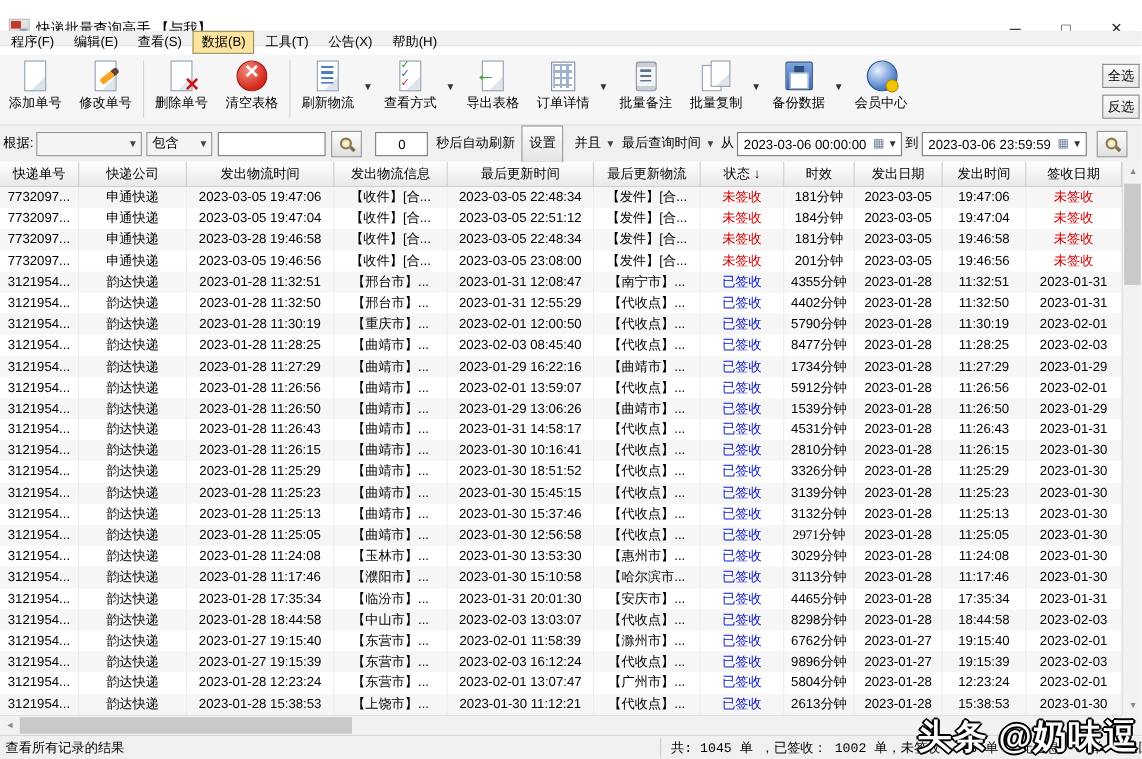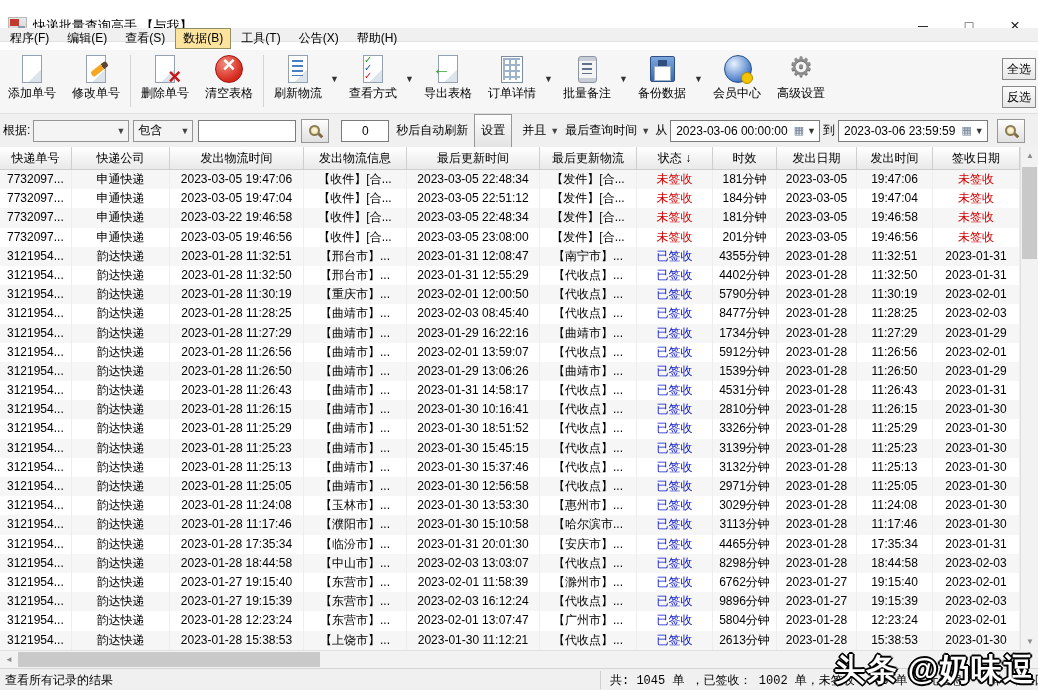--- a/index.html
+++ b/index.html
@@ -160,33 +160,33 @@
       </div>
       <div class="tbtn">
         <div class="ic ic-detail"></div>
         <span class="lbl">订单详情</span>
       </div>
       <div class="tdrop">▼</div>
       <div class="tbtn">
         <div class="ic ic-note"></div>
         <span class="lbl">批量备注</span>
       </div>
+      <div class="tbtn">
+        <div class="ic ic-copy"></div>
+        <span class="lbl">批量复制</span>
+      </div>
       <div class="tdrop">▼</div>
       <div class="tbtn">
         <div class="ic ic-floppy"></div>
         <span class="lbl">备份数据</span>
       </div>
       <div class="tdrop">▼</div>
       <div class="tbtn">
         <div class="ic ic-member"></div>
         <span class="lbl">会员中心</span>
-      </div>
-      <div class="tbtn">
-        <div class="ic ic-gear"></div>
-        <span class="lbl">高级设置</span>
       </div>
     </div>
 
   <div class="filterbar">
     <span class="flabel">根据:</span>
     <div class="combo" style="width:96px;">
       <span class="cval"></span>
         <span class="carr">▼</span>
     </div>
     <div class="combo" style="width:60px;margin-left:4px;">
@@ -261,21 +261,21 @@
         <div class="td" style="width: 97px;">【发件】[合...</div>
         <div class="td unsigned" style="width: 76px;">未签收</div>
         <div class="td" style="width: 64px;">184分钟</div>
         <div class="td" style="width: 80px;">2023-03-05</div>
         <div class="td" style="width: 76px; text-align: center;">19:47:04</div>
         <div class="td unsigned" style="width: 87px;">未签收</div>
       </div>
       <div class="tr odd">
         <div class="td left" style="width: 72px;">7732097...</div>
         <div class="td" style="width: 98px;">申通快递</div>
-        <div class="td" style="width: 134px;">2023-03-22 19:46:58</div>
+        <div class="td" style="width: 134px;">2023-03-28 19:46:58</div>
         <div class="td" style="width: 103px;">【收件】[合...</div>
         <div class="td" style="width: 133px;">2023-03-05 22:48:34</div>
         <div class="td" style="width: 97px;">【发件】[合...</div>
         <div class="td unsigned" style="width: 76px;">未签收</div>
         <div class="td" style="width: 64px;">181分钟</div>
         <div class="td" style="width: 80px;">2023-03-05</div>
         <div class="td" style="width: 76px;">19:46:58</div>
         <div class="td unsigned" style="width: 87px;">未签收</div>
       </div>
       <div class="tr">
@@ -448,21 +448,21 @@
         <div class="td" style="width: 87px;">2023-01-30</div>
       </div>
       <div class="tr odd">
         <div class="td left" style="width: 72px;">3121954...</div>
         <div class="td" style="width: 98px;">韵达快递</div>
         <div class="td" style="width: 134px;">2023-01-28 11:25:05</div>
         <div class="td" style="width: 103px;">【曲靖市】...</div>
         <div class="td" style="width: 133px;">2023-01-30 12:56:58</div>
         <div class="td" style="width: 97px;">【代收点】...</div>
         <div class="td signed" style="width: 76px;">已签收</div>
-        <div class="td" style="width: 64px;">2971分钟</div>
+        <div class="td" style="width: 64px; font-family: Liberation Serif, serif;">2971分钟</div>
         <div class="td" style="width: 80px;">2023-01-28</div>
         <div class="td" style="width: 76px;">11:25:05</div>
         <div class="td" style="width: 87px;">2023-01-30</div>
       </div>
       <div class="tr">
         <div class="td left" style="width: 72px;">3121954...</div>
         <div class="td" style="width: 98px;">韵达快递</div>
         <div class="td" style="width: 134px;">2023-01-28 11:24:08</div>
         <div class="td" style="width: 103px;">【玉林市】...</div>
         <div class="td" style="width: 133px;">2023-01-30 13:53:30</div>

